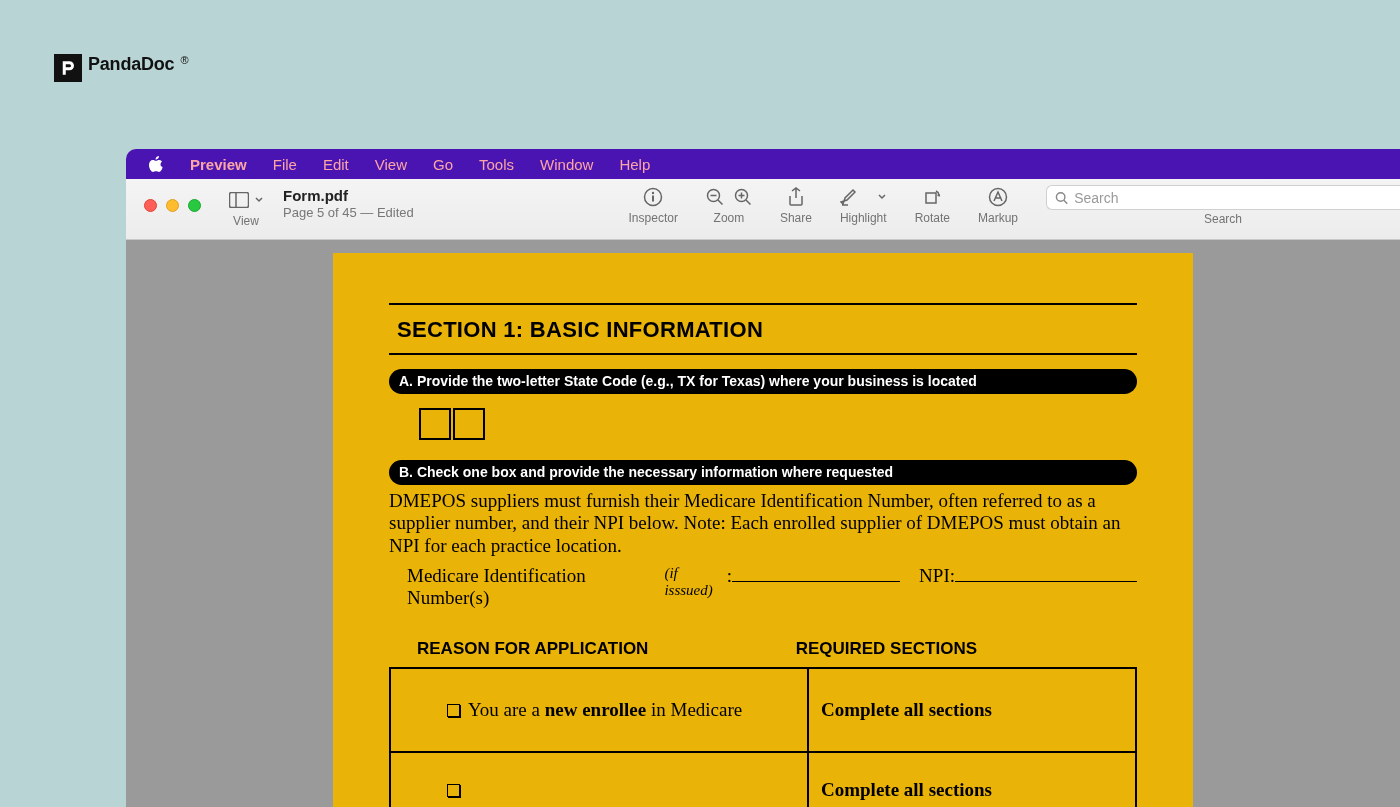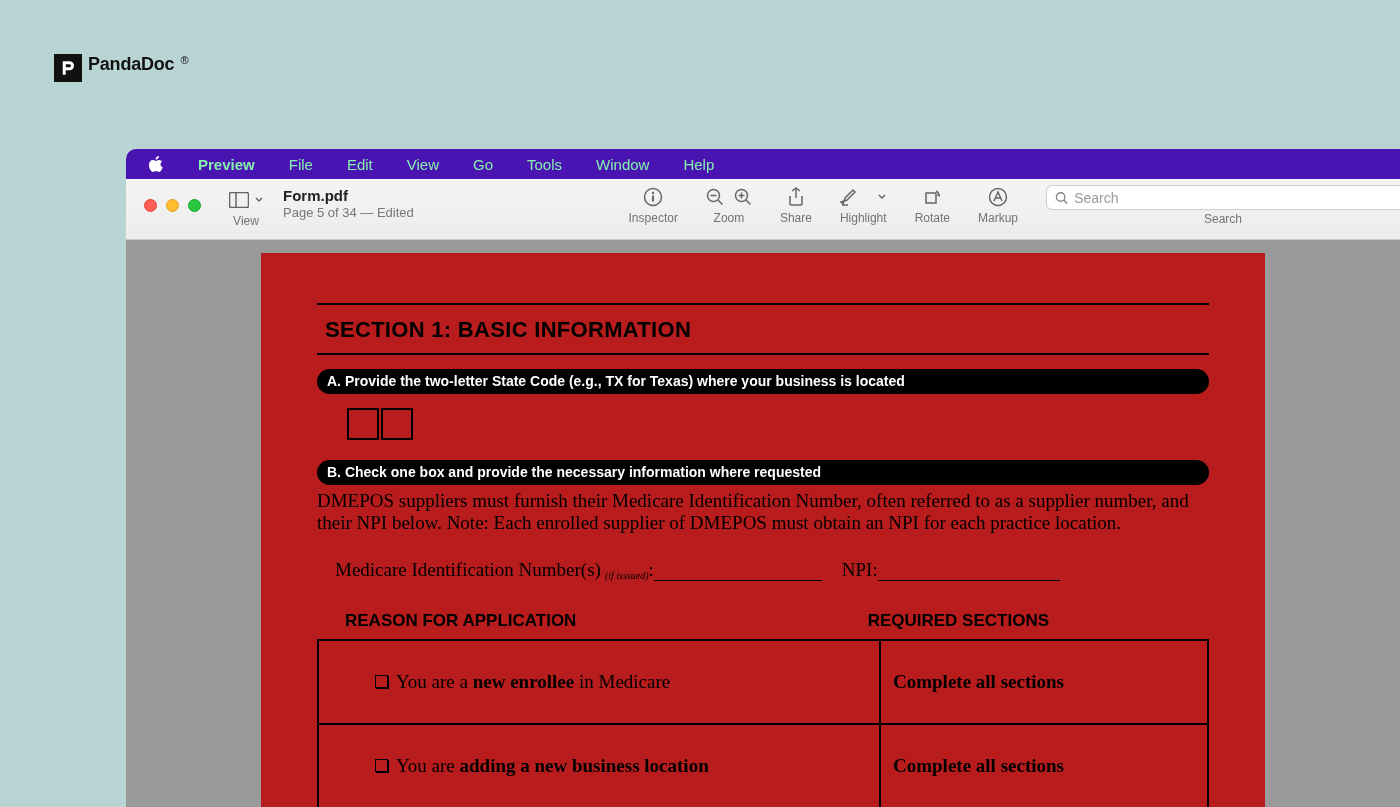--- a/index.html
+++ b/index.html
@@ -48,22 +48,22 @@
   overflow: hidden;
 }
 
 
 .menu-bar {
   height: 30px;
   background: #4a14b3;
   display: flex;
   align-items: center;
   padding-left: 22px;
-  gap: 8px;
-  color: #86efac;
+  gap: 0;
+  color: #fca5a5;
   font-size: 15px;
 }
 .menu-item {
   padding: 0 13px;
   cursor: default;
   font-weight: 400;
 }
 .menu-item.bold { font-weight: 700; }
 .apple-icon { display: flex; align-items: center; padding: 0 13px 0 0; }
 
@@ -134,22 +134,22 @@
 
 .doc-area {
   background: #9a9a9a;
   height: calc(100% - 91px);
   overflow: hidden;
   display: flex;
   justify-content: center;
   padding-top: 13px;
 }
 .page {
-  width: 1004px;
-  background: #b91c1c;
+  width: 860px;
+  background: #eab308;
   padding: 50px 56px 0 56px;
   font-family: "Times New Roman", Times, serif;
   color: #000;
 }
 .rule { height: 2px; background: #000; }
 
 .section-title {
   font-family: Arial, sans-serif;
   font-weight: 700;
   font-size: 22px;
@@ -167,23 +167,23 @@
   border-radius: 14px;
 }
 .state-boxes {
   display: flex;
   gap: 2px;
   margin: 14px 0 0 30px;
 }
 .state-box { width: 32px; height: 32px; border: 2px solid #000; }
 
 .body-text { font-size: 19px; line-height: 1.18; margin-top: 5px; }
-.field-line { display: flex; align-items: flex-end; margin-top: 24px; gap: 0; padding-left: 18px; }
+.field-line { display: flex; margin-top: 8px; gap: 0; padding-left: 18px; }
 .field-label { font-size: 19px; }
-.field-note { font-style: italic; font-size: 10px; margin-left: 4px; }
+.field-note { font-style: italic; font-size: 15px; margin-left: 4px; }
 .underline { border-bottom: 1px solid #000; flex: 0 0 auto; height: 17px; }
 
 .table-heads { display: flex; justify-content: space-between; margin-top: 30px; font-family: Arial, sans-serif; font-weight: 700; font-size: 17px; padding: 0 160px 0 28px; }
 .app-table { border: 2px solid #000; margin-top: 8px; }
 .app-row { display: flex; border-bottom: 2px solid #000; }
 .app-row:last-child { border-bottom: none; }
 .cell-l { flex: 1; border-right: 2px solid #000; padding: 30px 12px; font-size: 19px; display: flex; align-items: center; gap: 8px; margin-left: 44px; }
 .cell-r { flex: 0 0 326px; padding: 26px 12px; font-size: 19px; font-weight: 700; display: flex; align-items: center; }
 .chk { width: 13px; height: 13px; border: 1.5px solid #000; display: inline-block; flex-shrink: 0; box-shadow: 1px 1px 0 #000; }
 
@@ -237,21 +237,21 @@
           <svg width="8" height="6" viewBox="0 0 8 6">
               <path d="M1 1l3 3 3-3" fill="none" stroke="#666" stroke-width="1.5"></path>
             </svg>
         </span>
       </div>
       <span class="tool-label">View</span>
     </div>
 
     <div class="file-info">
       <div class="file-name">Form.pdf</div>
-      <div class="file-status">Page 5 of 34 — Edited</div>
+      <div class="file-status">Page 5 of 45 — Edited</div>
     </div>
 
     <div class="toolbar-right">
       <div class="tool-group">
         <div class="tool-icon-row">
             <svg width="20" height="20" viewBox="0 0 20 20">
               <circle cx="10" cy="10" r="8.5" fill="none" stroke="#666" stroke-width="1.5"></circle>
               <circle cx="10" cy="6" r="1.2" fill="#666"></circle>
               <rect x="9" y="8.5" width="2" height="6" fill="#666"></rect>
             </svg>
@@ -354,21 +354,20 @@
         <div class="app-row">
           <div class="cell-l">
             <span class="chk"></span>
             <span><span>You are a </span><b>new enrollee</b><span> in Medicare</span></span>
           </div>
           <div class="cell-r">Complete all sections</div>
         </div>
         <div class="app-row">
           <div class="cell-l">
             <span class="chk"></span>
-            <span><span>You are </span><b>adding a new business location</b><span></span></span>
           </div>
           <div class="cell-r">Complete all sections</div>
         </div>
       </div>
     </div>
   </div>
 
 </div>
 
 </body></html>

